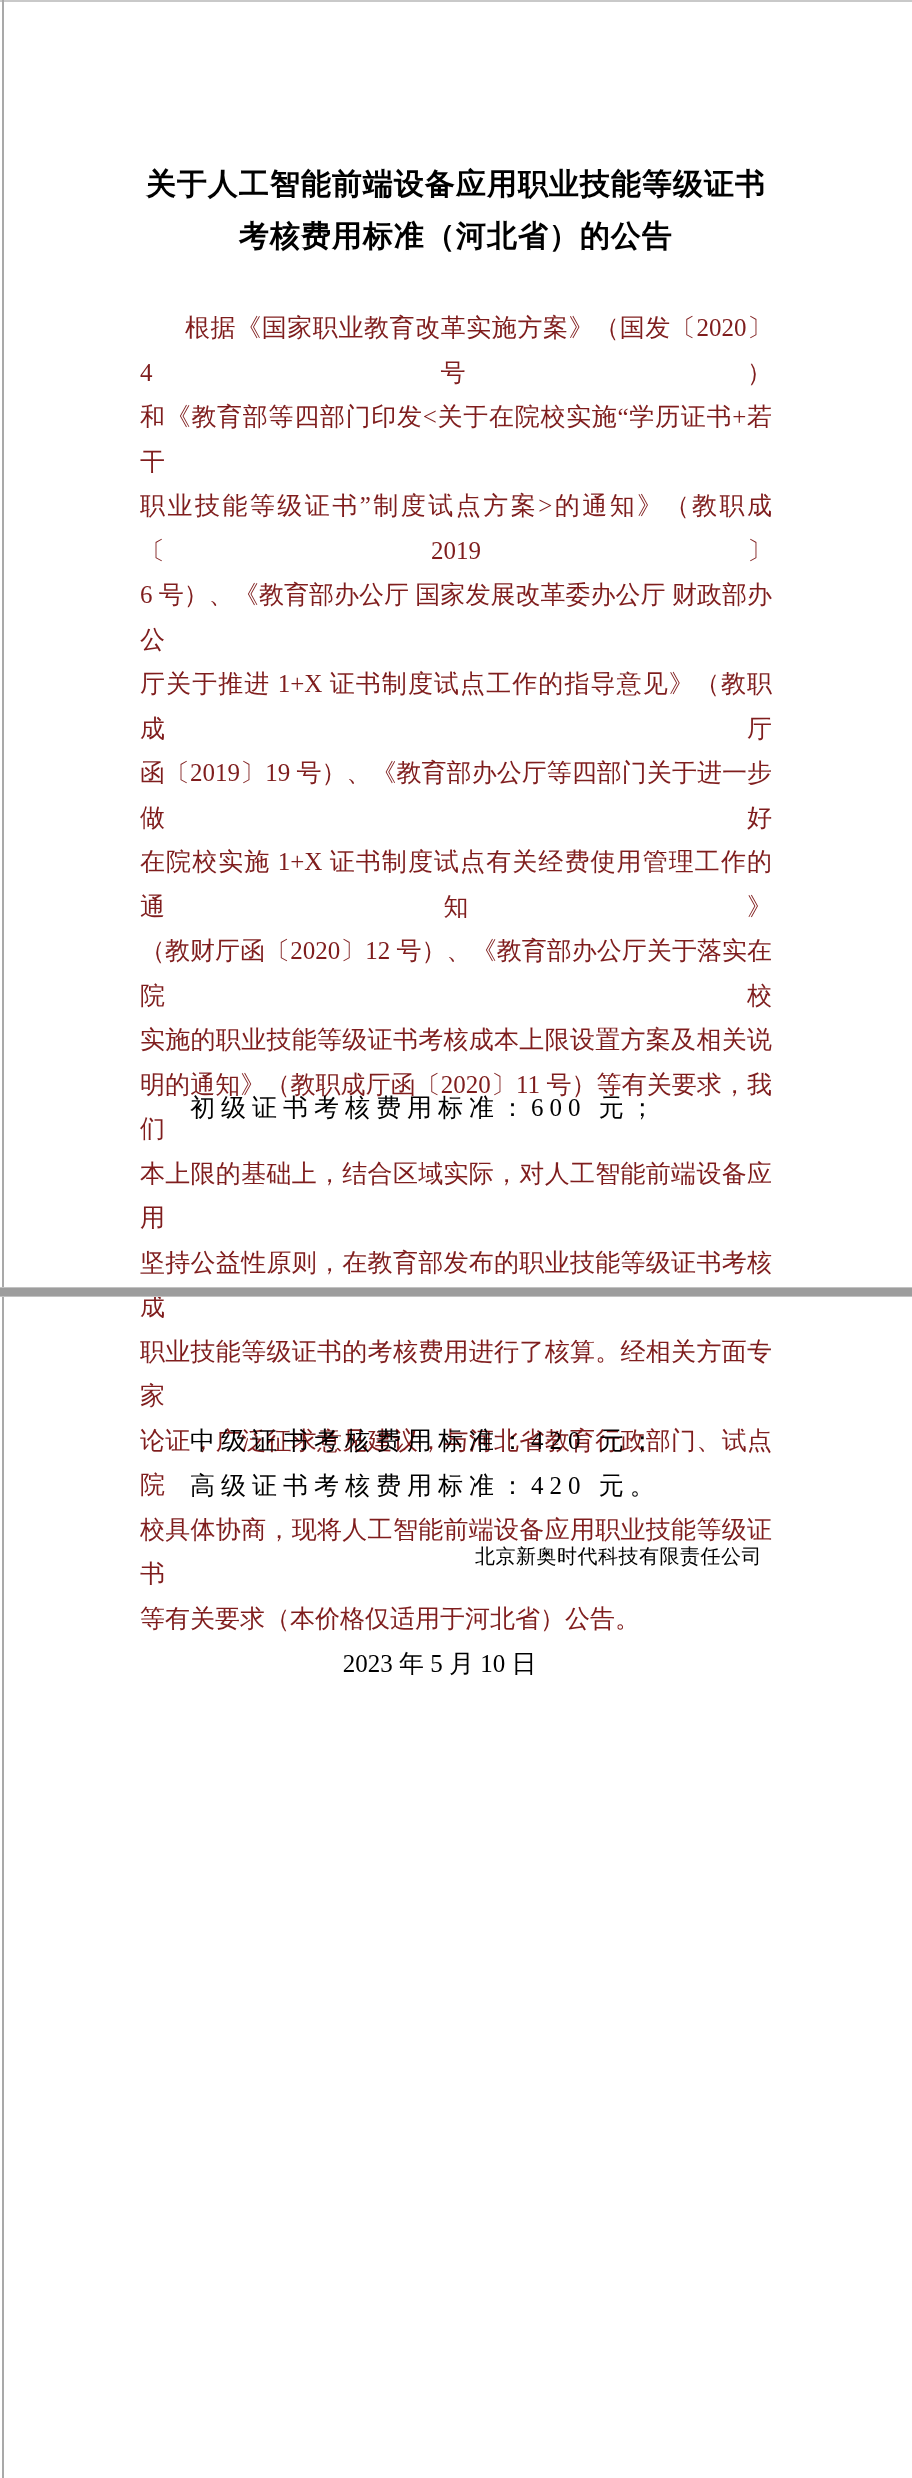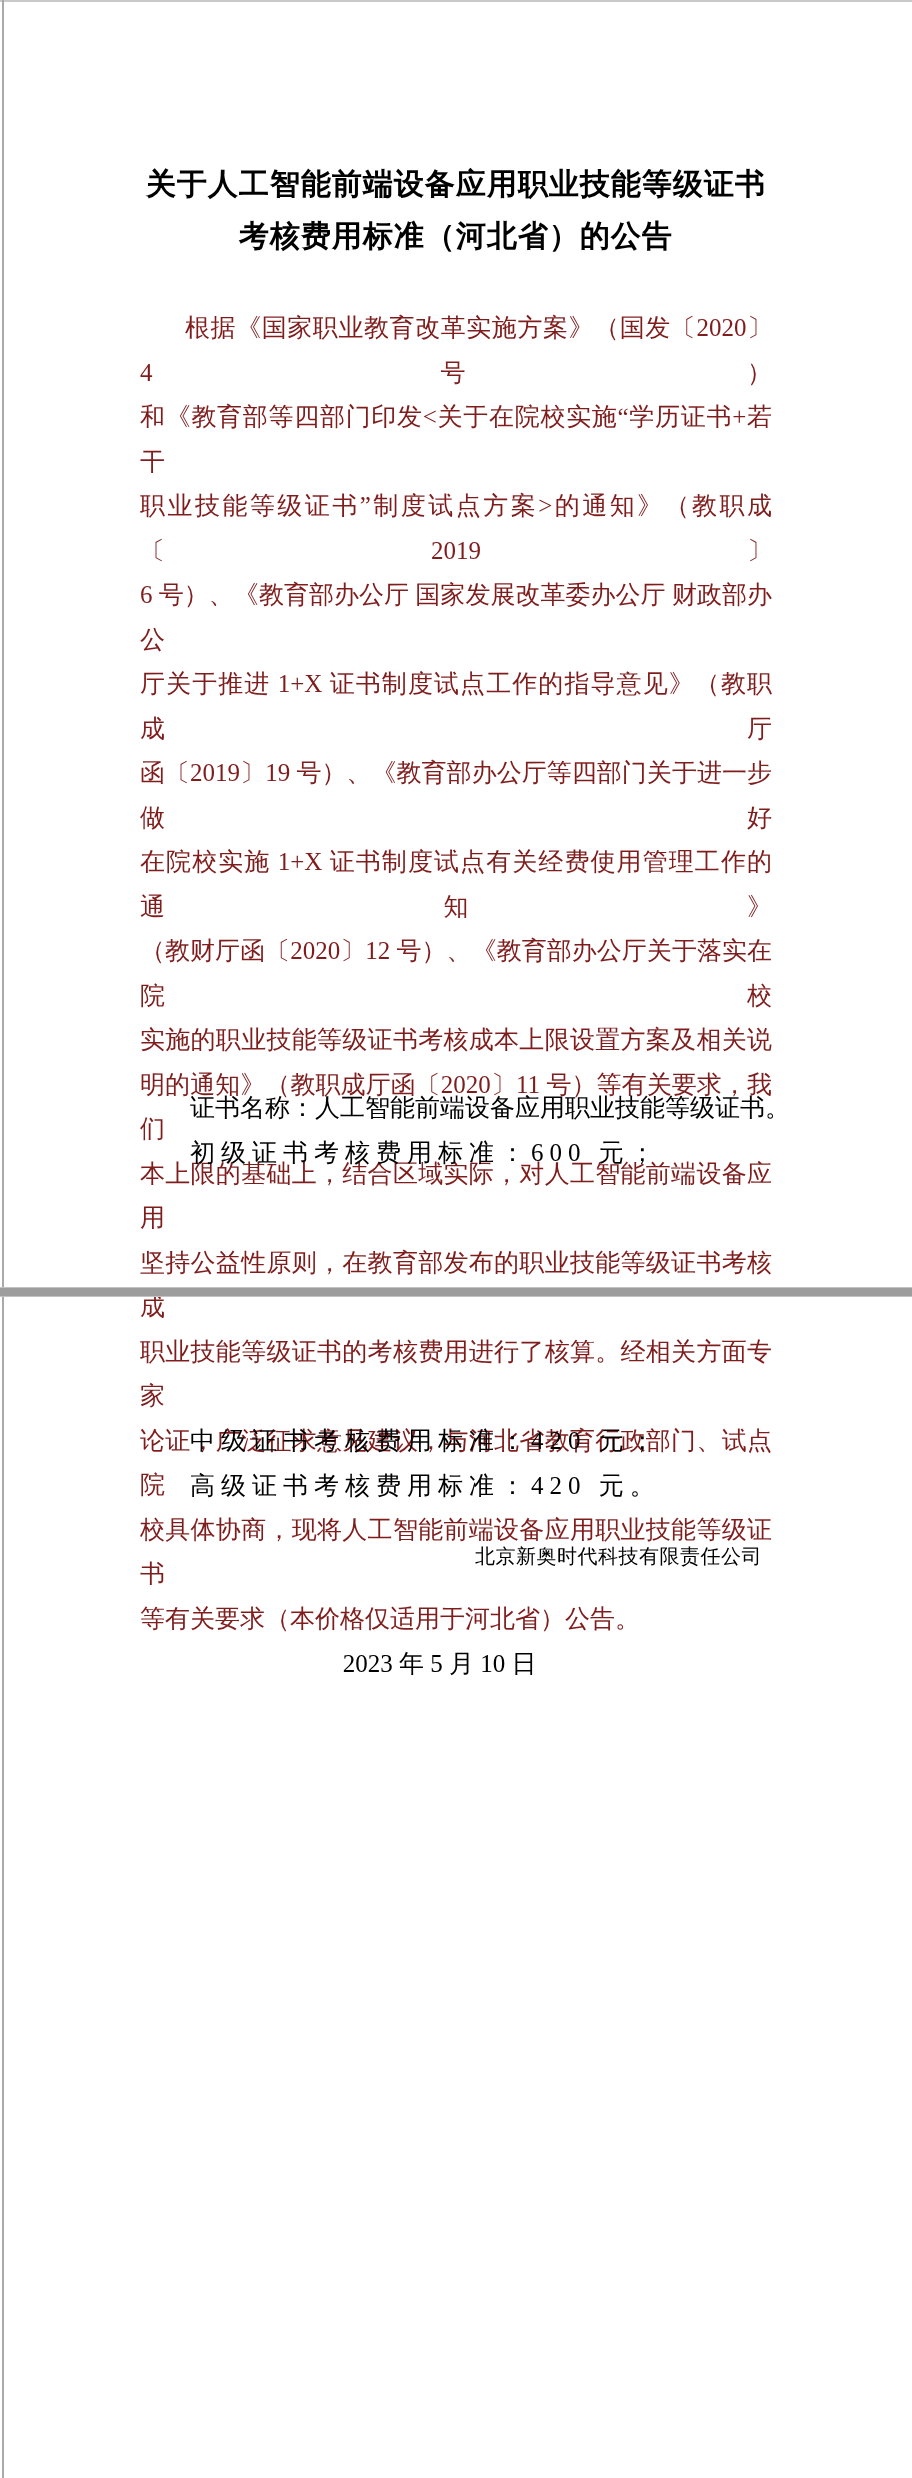--- a/index.html
+++ b/index.html
@@ -132,21 +132,20 @@
         <div class="pline j">明的通知》（教职成厅函〔2020〕11 号）等有关要求，我们</div>
         <div class="pline j">本上限的基础上，结合区域实际，对人工智能前端设备应用</div>
         <div class="pline j">坚持公益性原则，在教育部发布的职业技能等级证书考核成</div>
         <div class="pline j">职业技能等级证书的考核费用进行了核算。经相关方面专家</div>
         <div class="pline j">论证，广泛征求意见建议，与河北省教育行政部门、试点院</div>
         <div class="pline j">校具体协商，现将人工智能前端设备应用职业技能等级证书</div>
         <div class="pline">等有关要求（本价格仅适用于河北省）公告。</div>
       </div>
 
     <div class="fee-block-1">
-      <div class="pline cert-name">证书名称：人工智能前端设备应用职业技能等级证书。</div>
       <div class="pline fee-line">初级证书考核费用标准：600 元；</div>
     </div>
   </div>
 
   <div class="page-separator"></div>
 
   <div>
     <div class="fee-block-2">
       <div class="pline fee-line">中级证书考核费用标准：420 元；</div>
       <div class="pline fee-line">高级证书考核费用标准：420 元。</div>

